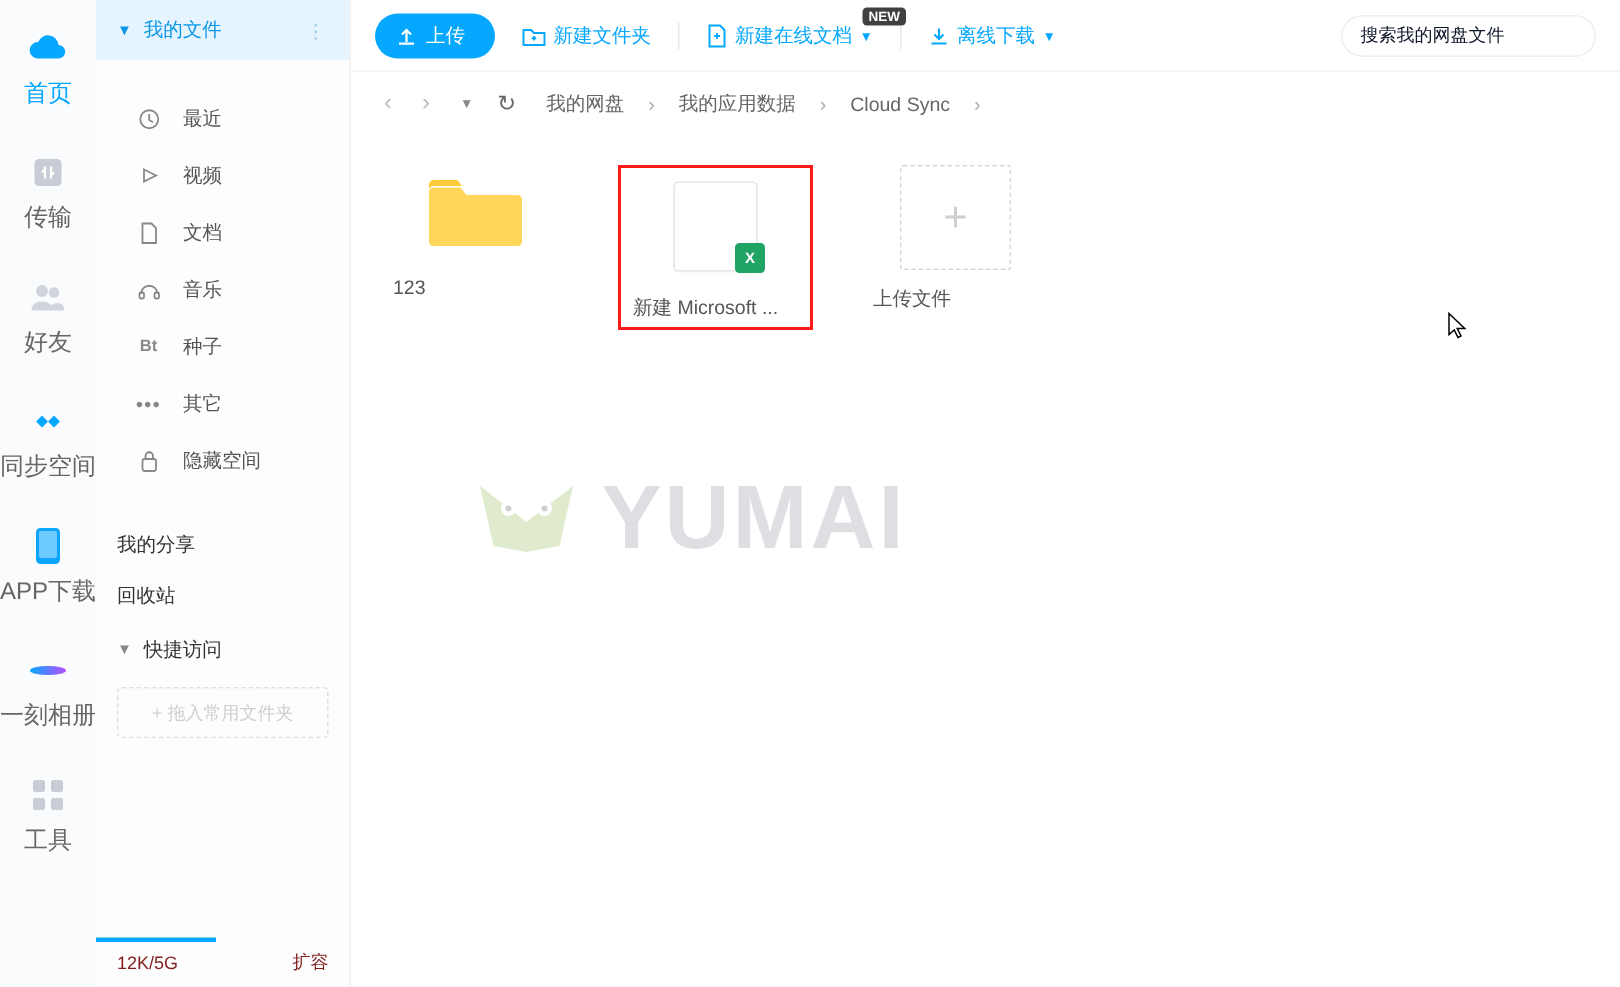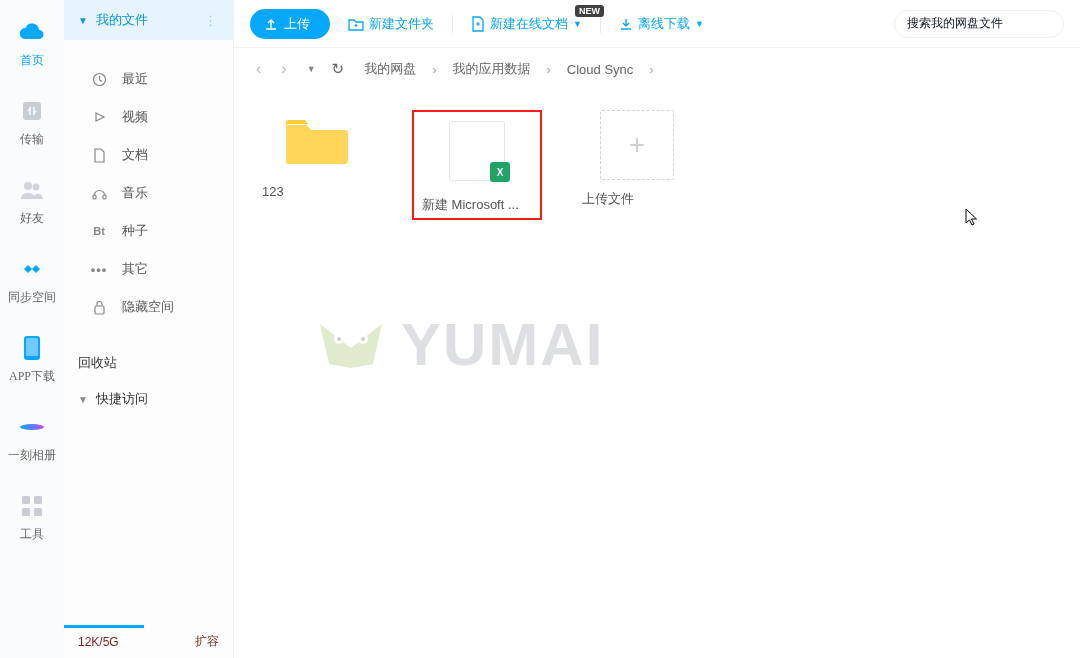--- a/index.html
+++ b/index.html
@@ -2,21 +2,21 @@
 <html><head>
   <meta charset="utf-8">
   <style>
     * { margin: 0; padding: 0; box-sizing: border-box; font-family: "Microsoft YaHei", -apple-system, sans-serif; }
     body { width: 1080px; height: 658px; display: flex; background: #fff; overflow: hidden; position: relative; }
     
     
     .icon-sidebar { width: 64px; background: #fafbfc; display: flex; flex-direction: column; align-items: center; padding-top: 18px; }
     .icon-item { display: flex; flex-direction: column; align-items: center; margin-bottom: 28px; cursor: pointer; }
     .icon-item .icon-box { width: 28px; height: 28px; display: flex; align-items: center; justify-content: center; margin-bottom: 6px; }
-    .icon-item .label { font-size: 12px; color: #666; font-family: Liberation Serif, serif; }
+    .icon-item .label { font-size: 16px; color: #666; }
     .icon-item.active .label { color: #06a7ff; }
     
     
     .cat-sidebar { width: 170px; background: #fdfdfd; border-right: 1px solid #f0f0f0; display: flex; flex-direction: column; position: relative; }
     .cat-header { height: 40px; display: flex; align-items: center; padding: 0 14px; background: #e6f4ff; color: #0b97e6; font-size: 13px; font-weight: 500; }
     .cat-header .chev { margin-right: 8px; font-size: 10px; }
     .cat-header .more { margin-left: auto; color: #9cc9e8; letter-spacing: 2px; }
     .cat-list { list-style: none; padding: 20px 0; }
     .cat-li { display: flex; align-items: center; height: 38px; padding: 0 14px 0 26px; font-size: 13px; color: #555; cursor: pointer; }
     .cat-li .ci { width: 18px; margin-right: 14px; display: inline-flex; align-items: center; justify-content: center; color: #888; font-size: 13px; }
@@ -194,25 +194,27 @@
     <li class="cat-li">
         <span class="ci">
           <svg width="13" height="15" viewBox="0 0 13 15">
             <rect x="2" y="6" width="9" height="8" rx="1.5" fill="none" stroke="#888" stroke-width="1.2"></rect>
             <path d="M4 6V4a2.5 2.5 0 0 1 5 0v2" fill="none" stroke="#888" stroke-width="1.2"></path>
           </svg>
         </span>
         <span>隐藏空间</span>
       </li>
   </ul>
+  <div class="cat-section">我的分享</div>
   <div class="cat-section">回收站</div>
   <div class="cat-quick">
     <span class="chev">▼</span>
     <span>快捷访问</span>
   </div>
+  <div class="drag-box">+ 拖入常用文件夹</div>
   <div class="storage-bar"></div>
   <div class="storage-row">
     <span>12K/5G</span>
     <span class="expand">扩容</span>
   </div>
 </div>
 
 <div class="main">
   <div class="toolbar">
     <button class="upload-btn">

